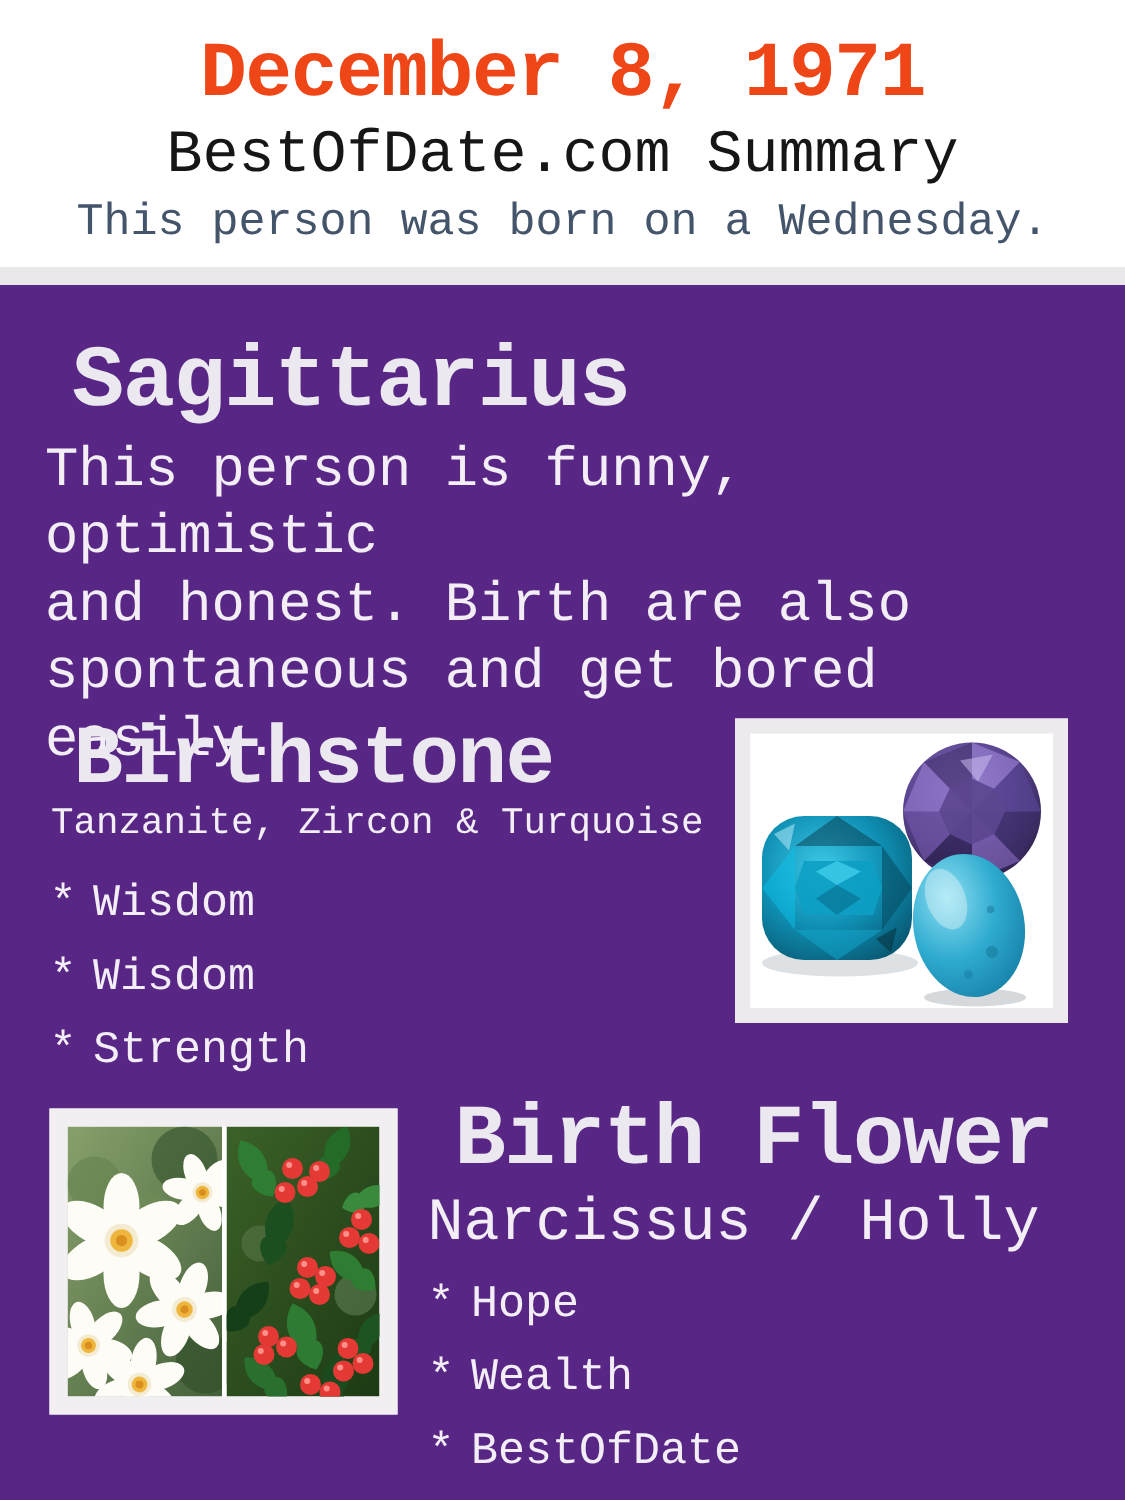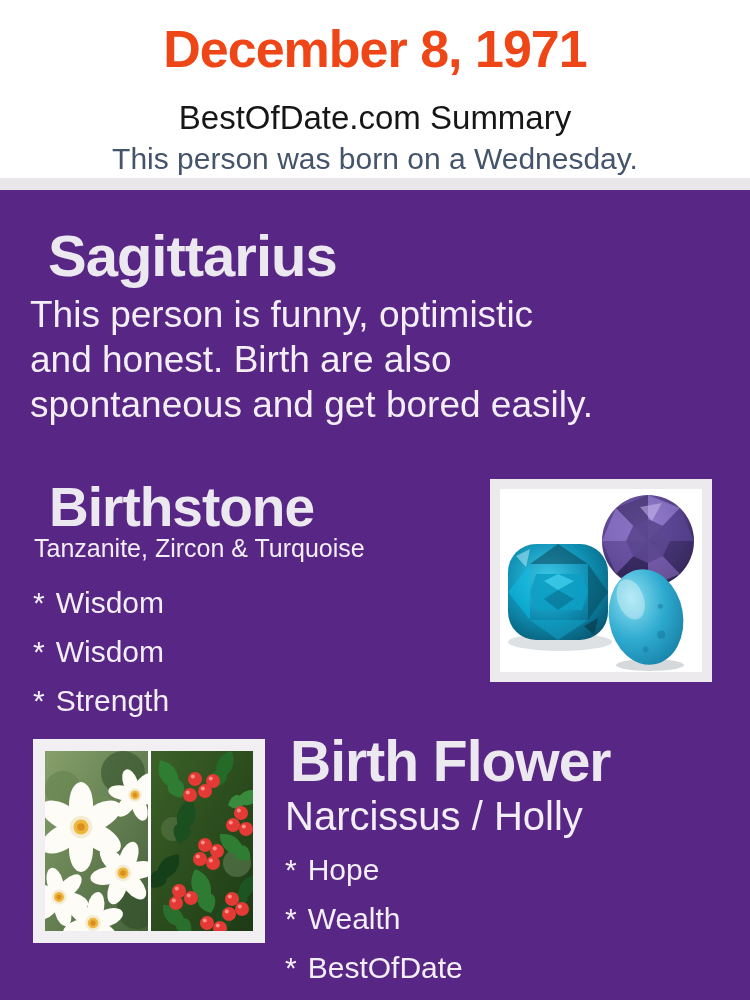--- a/index.html
+++ b/index.html
@@ -1,36 +1,36 @@
 <!DOCTYPE html>
 <html><head>
 <meta charset="utf-8">
 <style>
   * { box-sizing: border-box; }
   html,body { margin:0; padding:0; background:#ffffff; }
   .page {
     position: relative;
     width: 750px; height: 1000px;
     overflow: hidden;
-    font-family: Liberation Sans, sans-serif;
+    font-family: Liberation Mono, monospace;
     background: #3b82f6;
   }
   
   .top {
     position: absolute; top:0; left:0; right:0; height:178px;
     background:#ffffff; text-align:center;
   }
   .date-title {
     margin:0; padding-top:20px;
     font-size:52px; font-weight:700; letter-spacing:-1px;
     color:#EE4616; line-height:1.15;
   }
   .site-title {
-    margin-top:20px;
-    font-size:33px; font-weight:400; color:#161616; line-height:1.1;
+    margin-top:3px;
+    font-size:40px; font-weight:400; color:#161616; line-height:1.1;
   }
   .tagline {
     margin-top:6px;
     font-size:30px; font-weight:400; color:#44546A; line-height:1.1;
   }
   .strip {
     position:absolute; top:178px; left:0; right:0; height:12px;
     background:#E9E7EA;
   }
   
@@ -58,21 +58,21 @@
   }
   .bullets { display:flex; flex-direction:column; }
   .bullet-row {
     font-size:30px; color:#F3EEF5; margin-bottom:15px;
     display:flex; align-items:baseline;
   }
   .bullet-row .bullet { margin-right:11px; }
   .bs-traits  { position:absolute; left:33px;  top:396px; }
   .bf-traits  { position:absolute; left:285px; top:663px; }
   .bf-title {
-    position:absolute; left:290px; top:540px; margin:0;
+    position:absolute; left:303px; top:540px; margin:0;
     font-size:57px; font-weight:700; color:#ECE8EF; line-height:1.1;
     letter-spacing:-1px;
   }
   .bf-names {
     position:absolute; left:285px; top:604px;
     font-size:40px; color:#F3EEF5;
   }
   
   figure { margin:0; padding:0; }
   .gem-figure {

